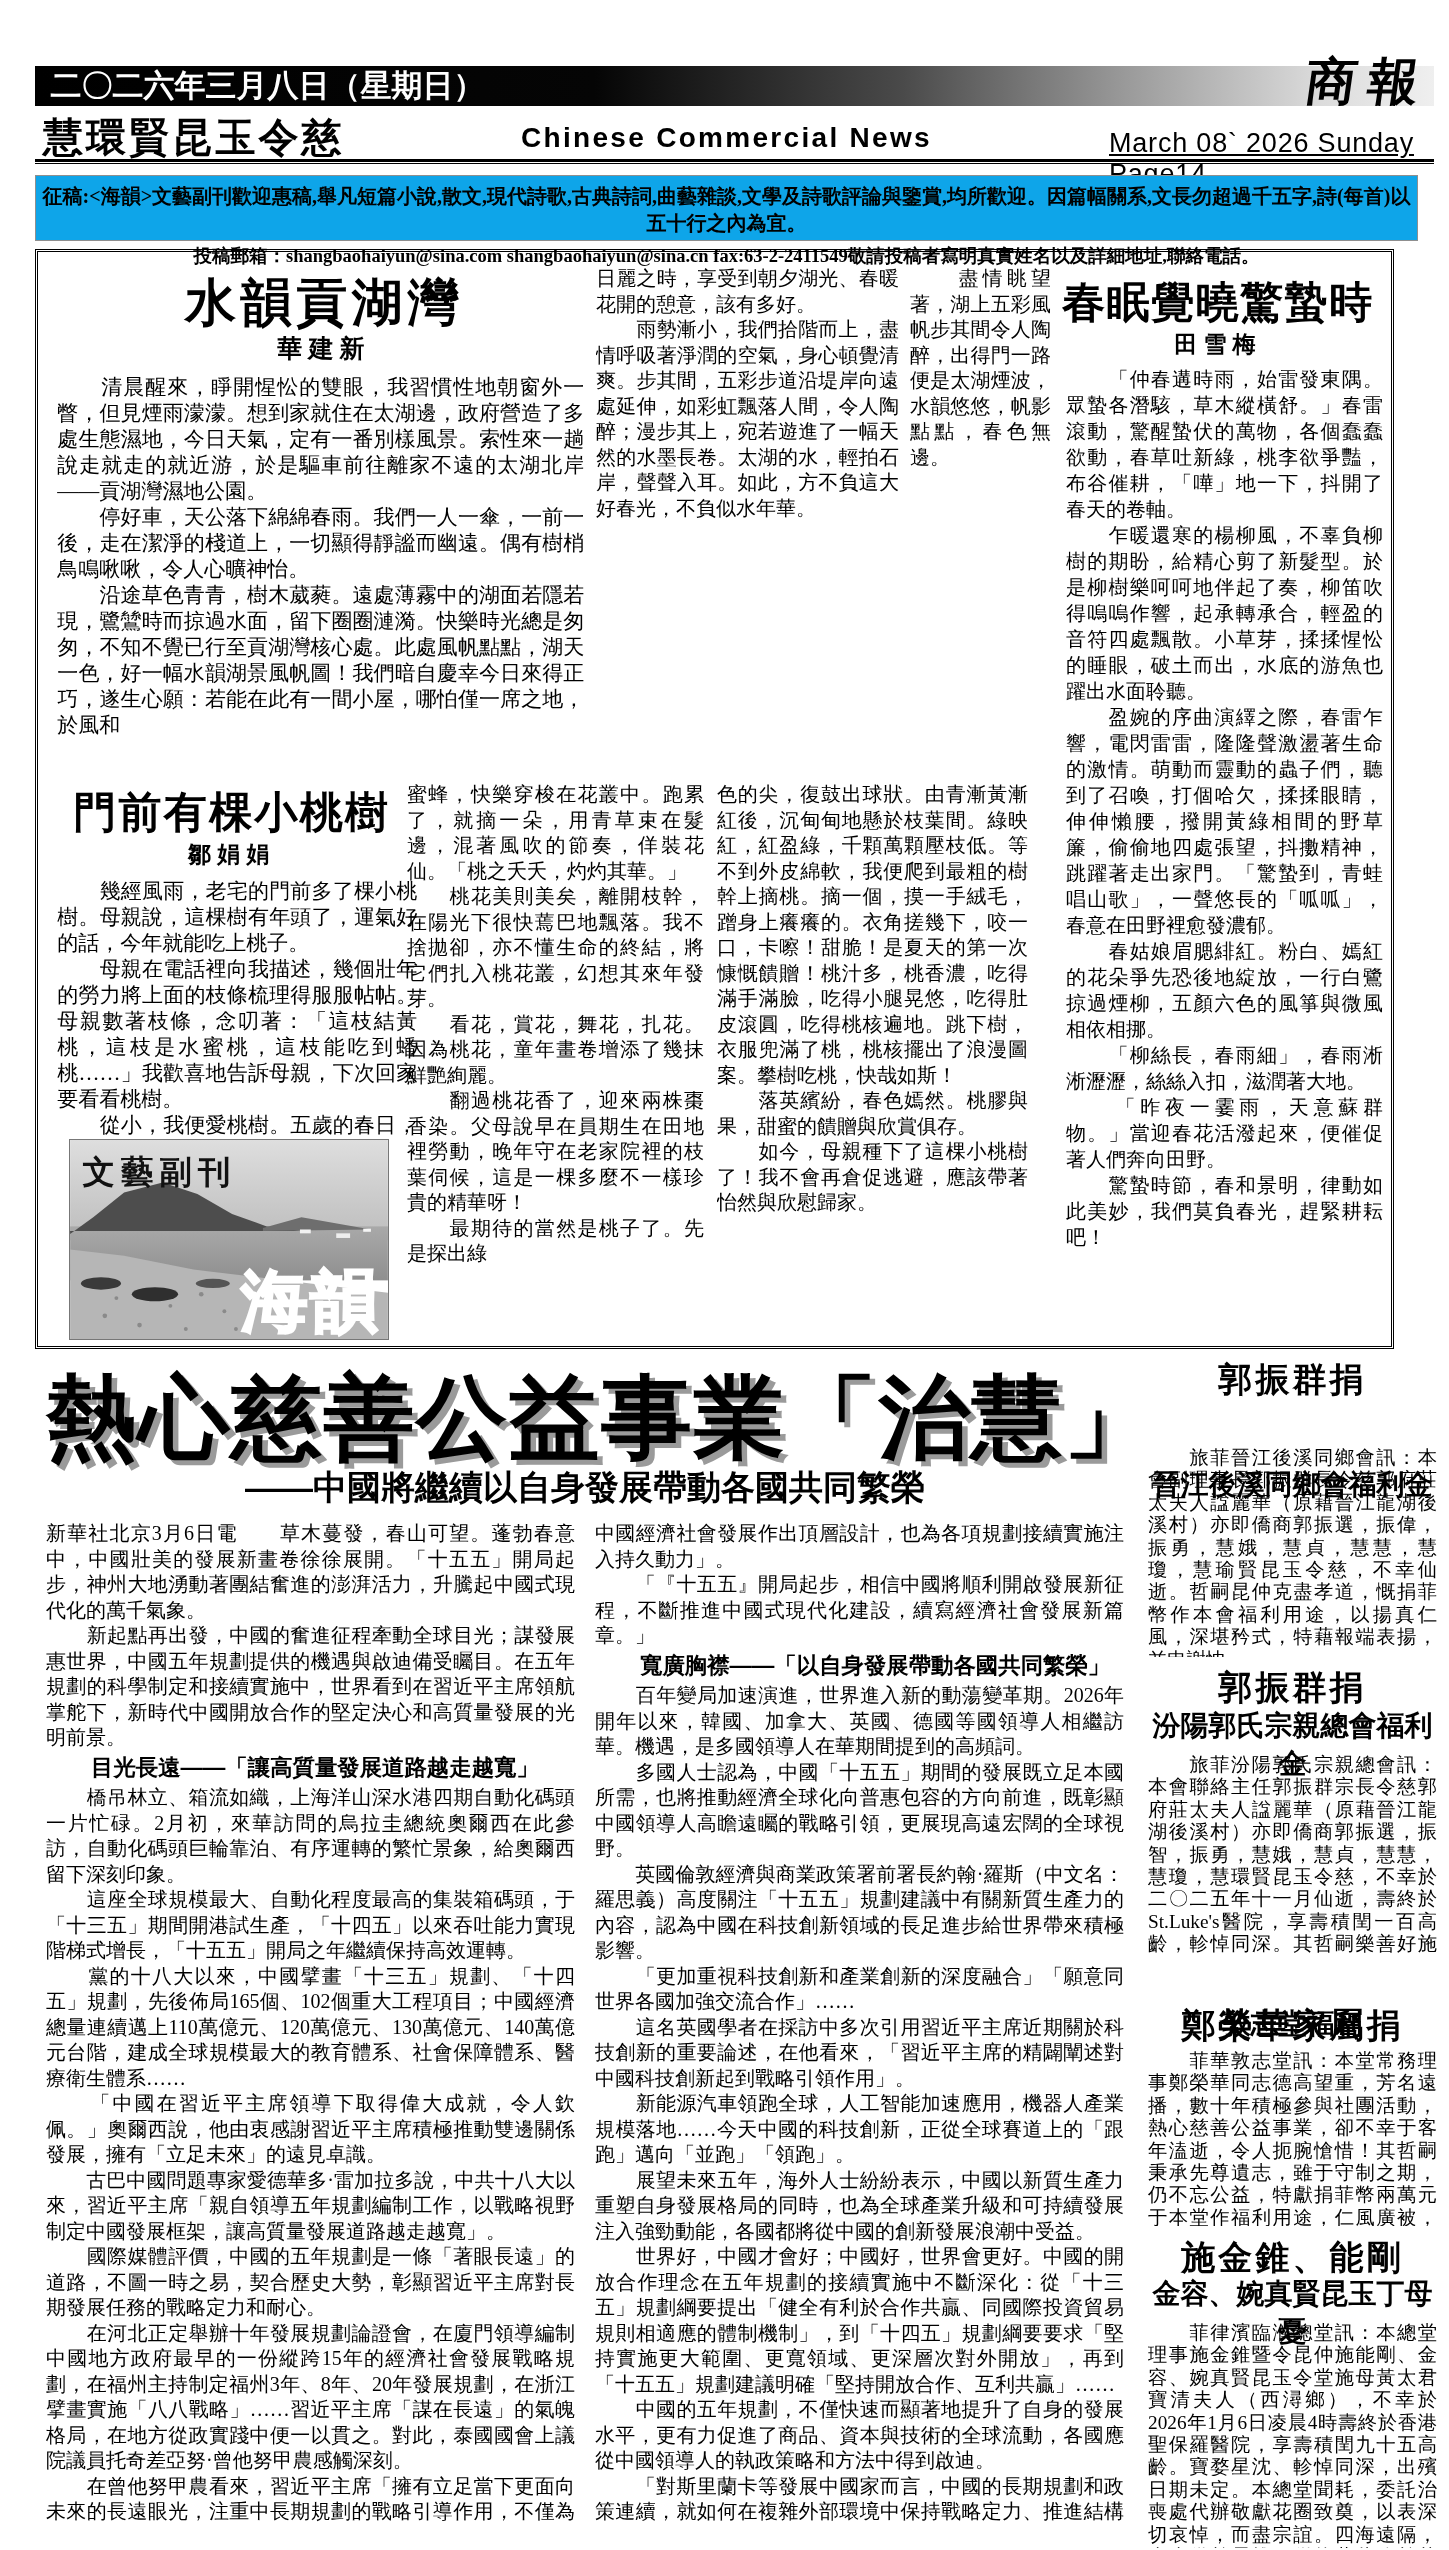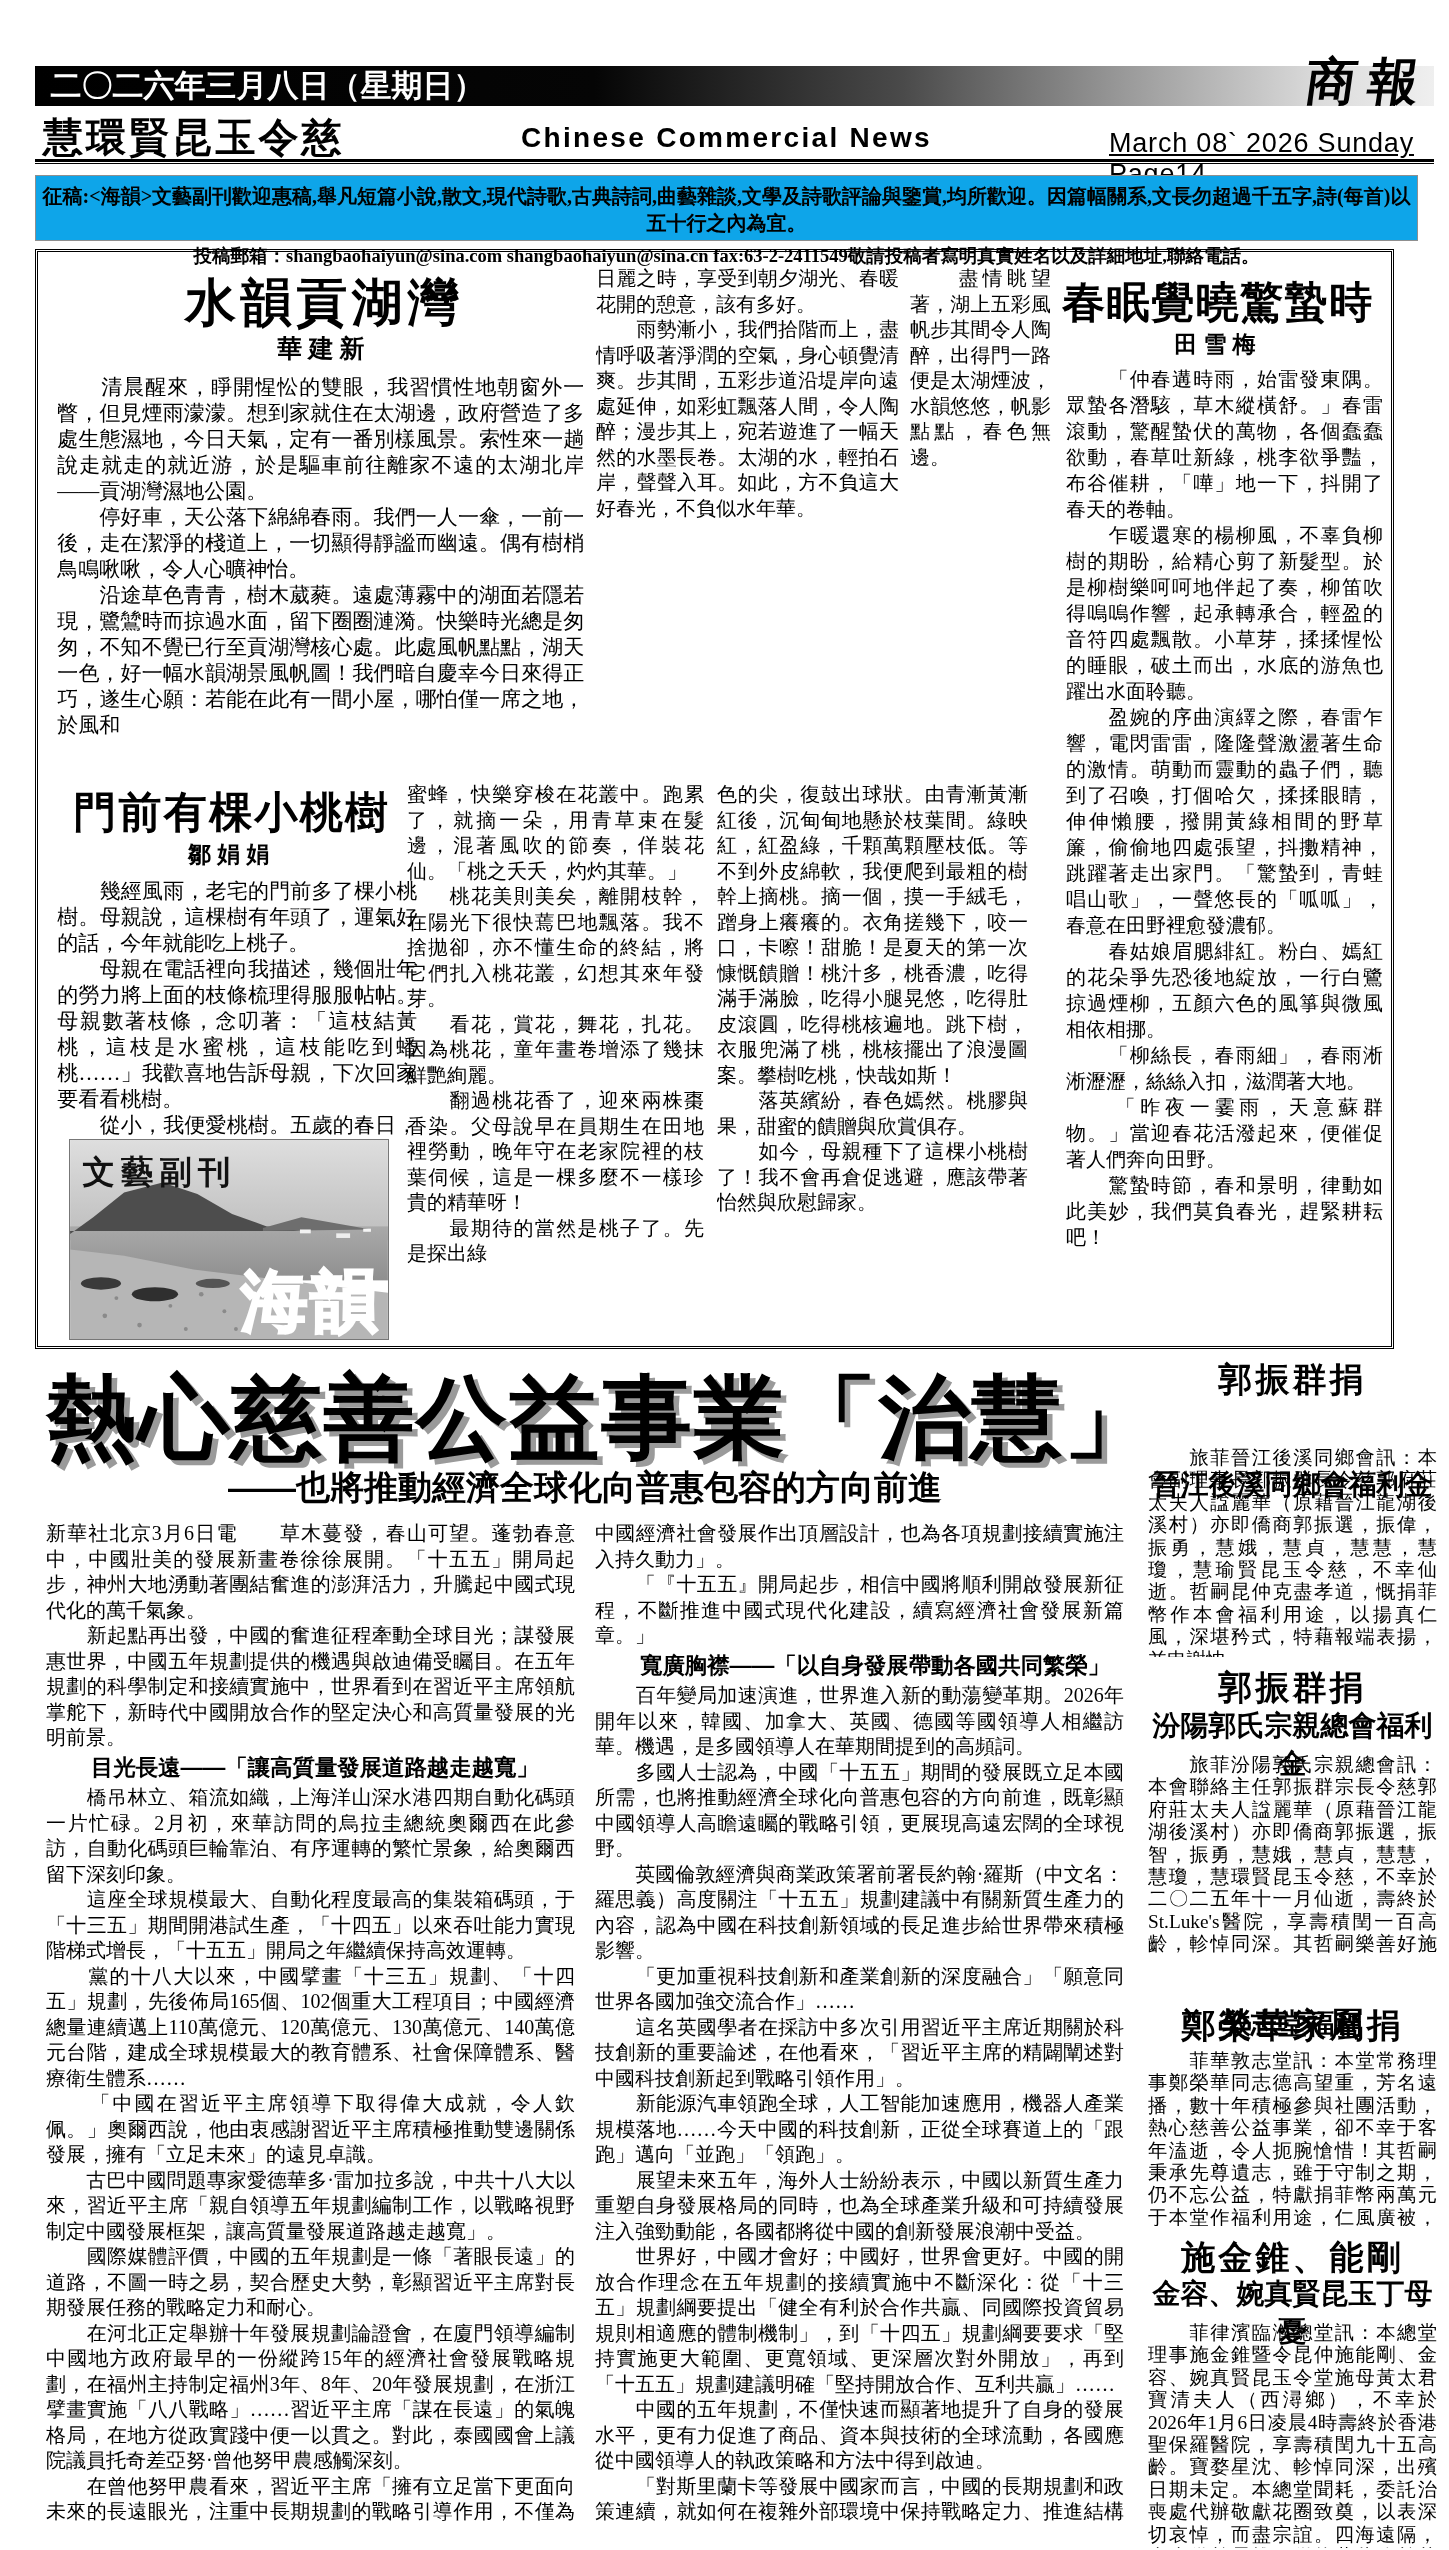--- a/index.html
+++ b/index.html
@@ -159,21 +159,21 @@
         <ellipse cx="185" cy="186" rx="22" ry="6" fill="#555555"></ellipse>
         <text x="16" y="56" font-size="42" font-weight="bold" letter-spacing="8" fill="#111" font-family="Liberation Sans, sans-serif">文藝副刊</text>
         <text x="222" y="238" font-size="86" font-weight="bold" letter-spacing="4" fill="#ffffff" stroke="#ffffff" stroke-width="3" style="paint-order:stroke" font-family="Liberation Sans, sans-serif">海韻</text>
       </svg>
     </div>
 
   </div>
 </div>
 
 <div class="abs main-headline sans">熱心慈善公益事業「治慧」</div>
-<div class="abs main-subtitle sans">——也將推動經濟全球化向普惠包容的方向前進</div>
+<div class="abs main-subtitle sans">——中國將繼續以自身發展帶動各國共同繁榮</div>
 <div class="abs main-text just clip">
   <div class="blk prelines">新華社北京3月6日電　　草木蔓發，春山可望。蓬勃春意中，中國壯美的發展新畫卷徐徐展開。「十五五」開局起步，神州大地湧動著團結奮進的澎湃活力，升騰起中國式現代化的萬千氣象。
 　　新起點再出發，中國的奮進征程牽動全球目光；謀發展惠世界，中國五年規劃提供的機遇與啟迪備受矚目。在五年規劃的科學制定和接續實施中，世界看到在習近平主席領航掌舵下，新時代中國開放合作的堅定決心和高質量發展的光明前景。</div>
   <h3>目光長遠——「讓高質量發展道路越走越寬」</h3>
   <div class="blk prelines">　　橋吊林立、箱流如織，上海洋山深水港四期自動化碼頭一片忙碌。2月初，來華訪問的烏拉圭總統奧爾西在此參訪，自動化碼頭巨輪靠泊、有序運轉的繁忙景象，給奧爾西留下深刻印象。
 　　這座全球規模最大、自動化程度最高的集裝箱碼頭，于「十三五」期間開港試生產，「十四五」以來吞吐能力實現階梯式增長，「十五五」開局之年繼續保持高效運轉。
 　　黨的十八大以來，中國擘畫「十三五」規劃、「十四五」規劃，先後佈局165個、102個重大工程項目；中國經濟總量連續邁上110萬億元、120萬億元、130萬億元、140萬億元台階，建成全球規模最大的教育體系、社會保障體系、醫療衛生體系……
 　　「中國在習近平主席領導下取得偉大成就，令人欽佩。」奧爾西說，他由衷感謝習近平主席積極推動雙邊關係發展，擁有「立足未來」的遠見卓識。
 　　古巴中國問題專家愛德華多·雷加拉多說，中共十八大以來，習近平主席「親自領導五年規劃編制工作，以戰略視野制定中國發展框架，讓高質量發展道路越走越寬」。
 　　國際媒體評價，中國的五年規劃是一條「著眼長遠」的道路，不圖一時之易，契合歷史大勢，彰顯習近平主席對長期發展任務的戰略定力和耐心。

